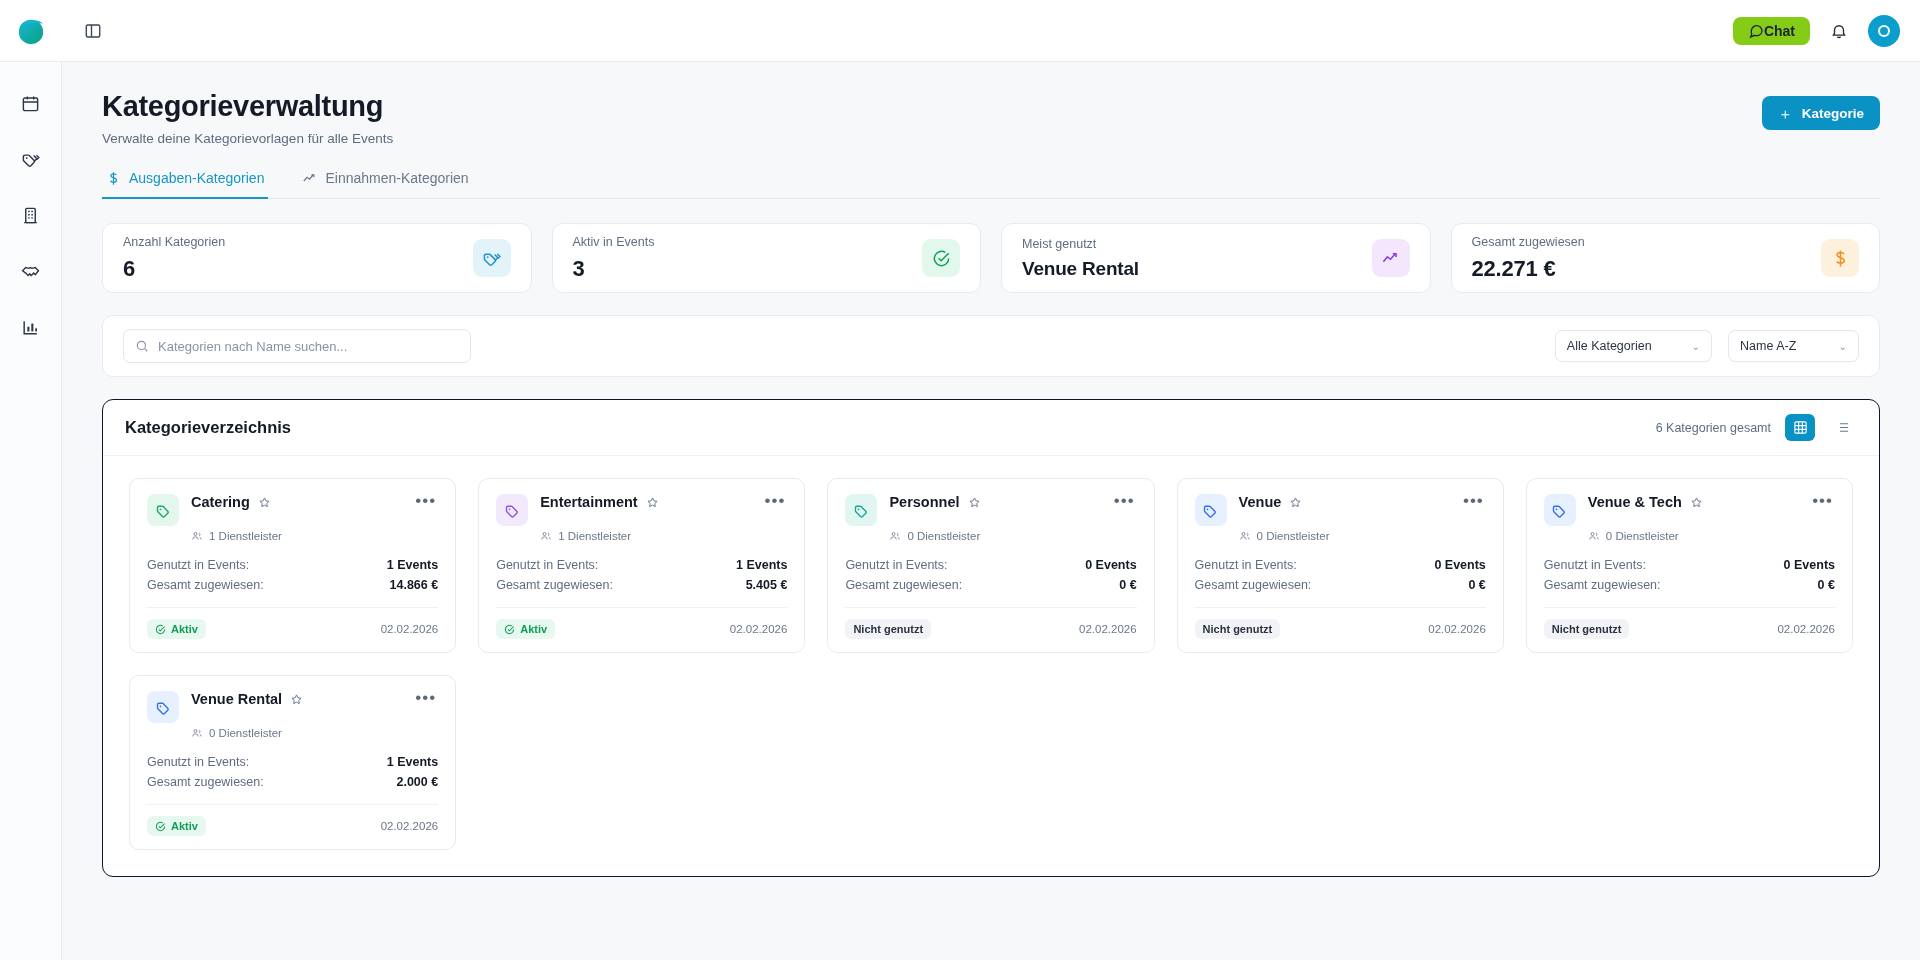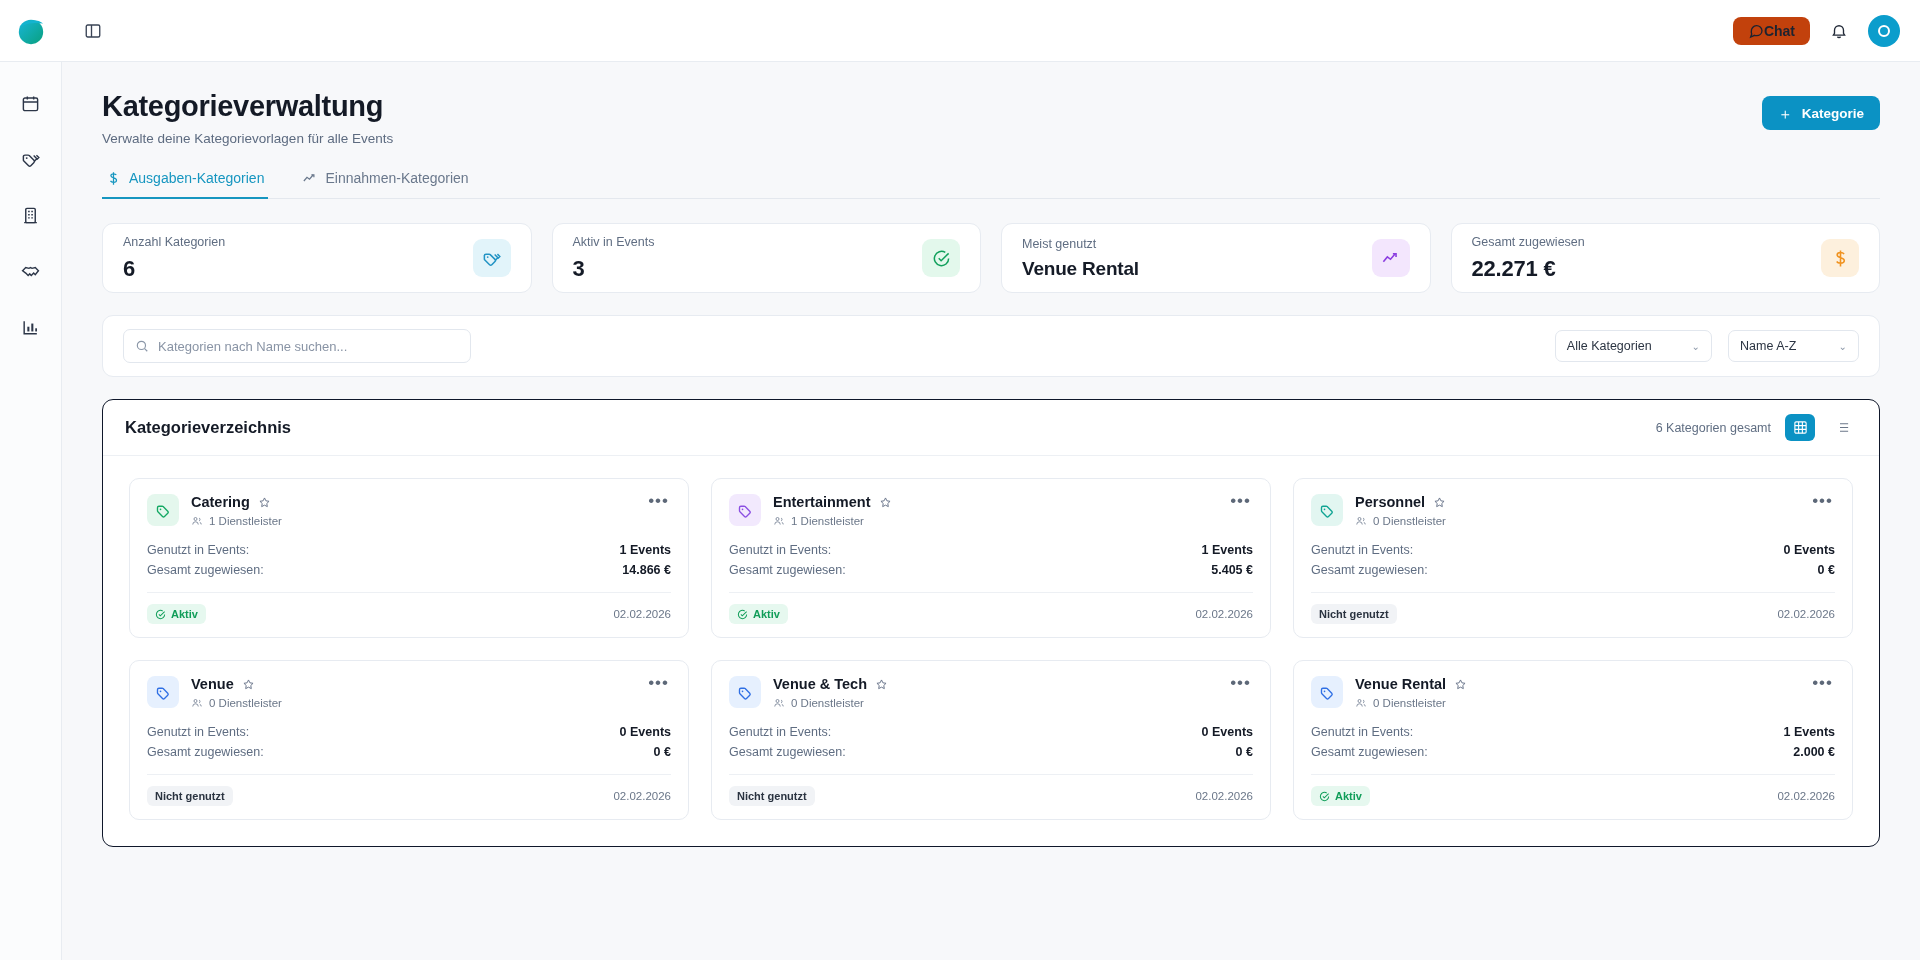--- a/index.html
+++ b/index.html
@@ -47,21 +47,21 @@
     padding: 0 20px 0 16px;
   }
   .panel-toggle {
     width: 30px; height: 30px; display:flex; align-items:center; justify-content:center;
     border-radius: 6px; cursor: pointer; color: #3a4456;
   }
   .panel-toggle svg { width: 18px; height: 18px; }
   .topbar-spacer { flex: 1; }
   .topbar-right { display: flex; align-items: center; gap: 16px; }
   .chat-btn {
-    background: #c2410c; color: #1d2330;
+    background: #84cc16; color: #1d2330;
     border: none; border-radius: 8px;
     height: 28px; padding: 0 15px;
     display: flex; align-items: center; 
     font-size: 14px; font-weight: 700; cursor: pointer;
     font-family: inherit;
   }
   .chat-btn svg { width: 16px; height: 16px; }
   .bell-btn { width: 26px; height: 26px; display:flex; align-items:center; justify-content:center; cursor:pointer; color:#222a38; }
   .bell-btn svg { width: 18px; height: 18px; }
   .avatar {
@@ -152,37 +152,37 @@
   .viewtoggle { display: flex; align-items: center; gap: 12px; }
   .vt-btn {
     width: 30px; height: 27px; border-radius: 6px;
     display: flex; align-items: center; justify-content: center; cursor: pointer;
     color: #6b7789;
   }
   .vt-btn.active { background: #0b92c4; color: #fff; }
   .vt-btn svg { width: 15px; height: 15px; }
 
   .cards-grid {
-    display: grid; grid-template-columns: repeat(3, 1fr); gap: 22px;
+    display: grid; grid-template-columns: repeat(5, 1fr); gap: 22px;
     padding: 22px 26px 26px 26px;
   }
   .cat-card {
     border: 1px solid #e7ebf1; border-radius: 10px; background: #fff;
     padding: 15px 17px 0 17px;
     display: flex; flex-direction: column;
   }
   .cc-top { display: flex; align-items: flex-start; gap: 12px; }
   .cc-ico { width: 32px; height: 32px; border-radius: 8px; flex: 0 0 32px; display: flex; align-items: center; justify-content: center; }
   .cc-ico svg { width: 17px; height: 17px; }
   .cc-titles { flex: 1; min-width: 0; }
   .cc-name-row { display: flex; align-items: center; gap: 8px; }
   .cc-name { font-size: 14.5px; font-weight: 700; color: #141a26; }
   .cc-star { color: #7c8persist; }
   .cc-star svg { width: 13px; height: 13px; color: #69748a; display:block; }
-  .cc-prov { display: flex; align-items: center; gap: 6px; margin-top: 5px; font-size: 11.5px; color: #6b7789; }
+  .cc-prov { display: flex; align-items: center; gap: 6px; margin-top: 20px; font-size: 11.5px; color: #6b7789; }
   .cc-prov svg { width: 12px; height: 12px; color: #7b8699; }
   .cc-dots { color: #5d6878; font-size: 17px; line-height: 10px; letter-spacing: 1px; cursor: pointer; padding: 2px 2px 8px 8px; }
   .cc-rows { margin-top: 13px; }
   .cc-row { display: flex; justify-content: space-between; align-items: flex-start; font-size: 12.5px; padding: 3px 0; }
   .cc-row .k { color: #5f6d82; }
   .cc-row .v { color: #141a26; font-weight: 700; }
   .cc-sep { height: 1px; background: #edf0f4; margin-top: 12px; }
   .cc-foot { display: flex; align-items: center; justify-content: space-between; padding: 11px 0 13px 0; }
   .badge { font-size: 11px; font-weight: 700; border-radius: 6px; padding: 4px 8px; display: inline-flex; align-items: center; gap: 5px; }
   .badge.aktiv { background: #e6f8ef; color: #0f9d58; }

